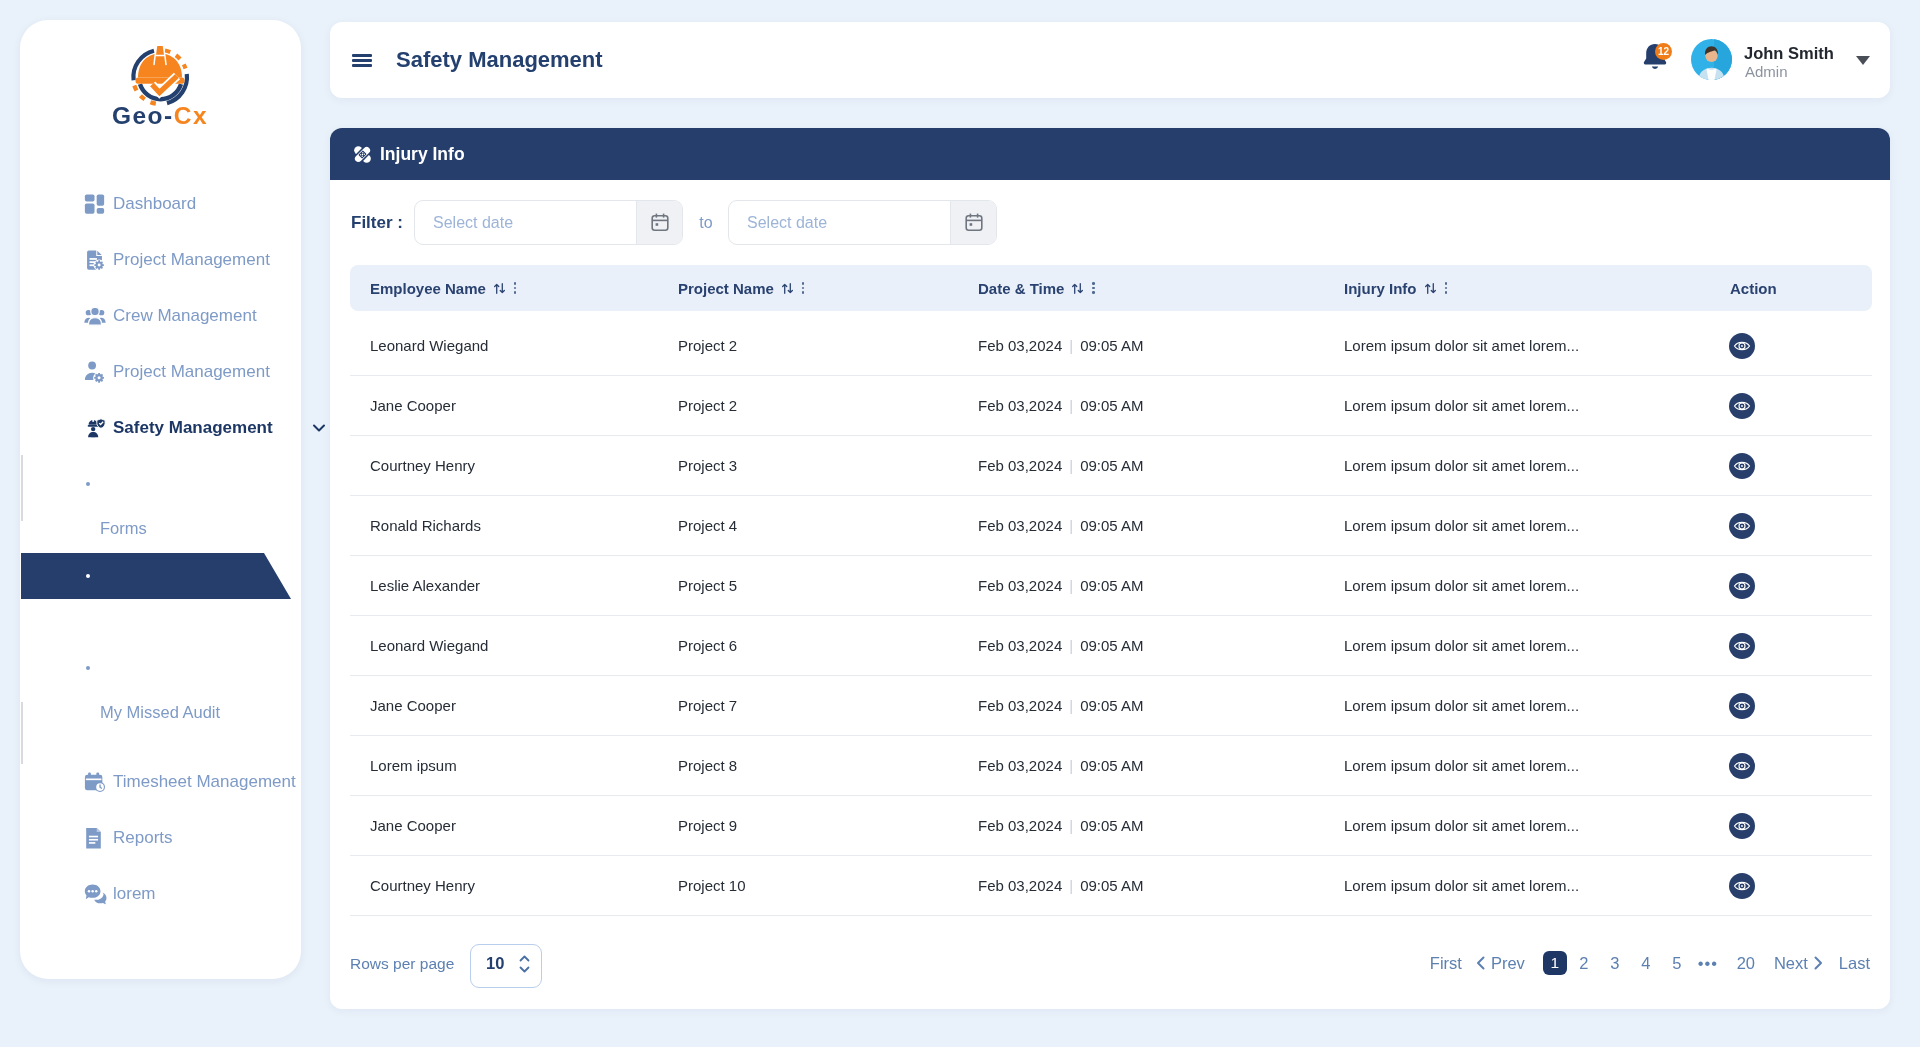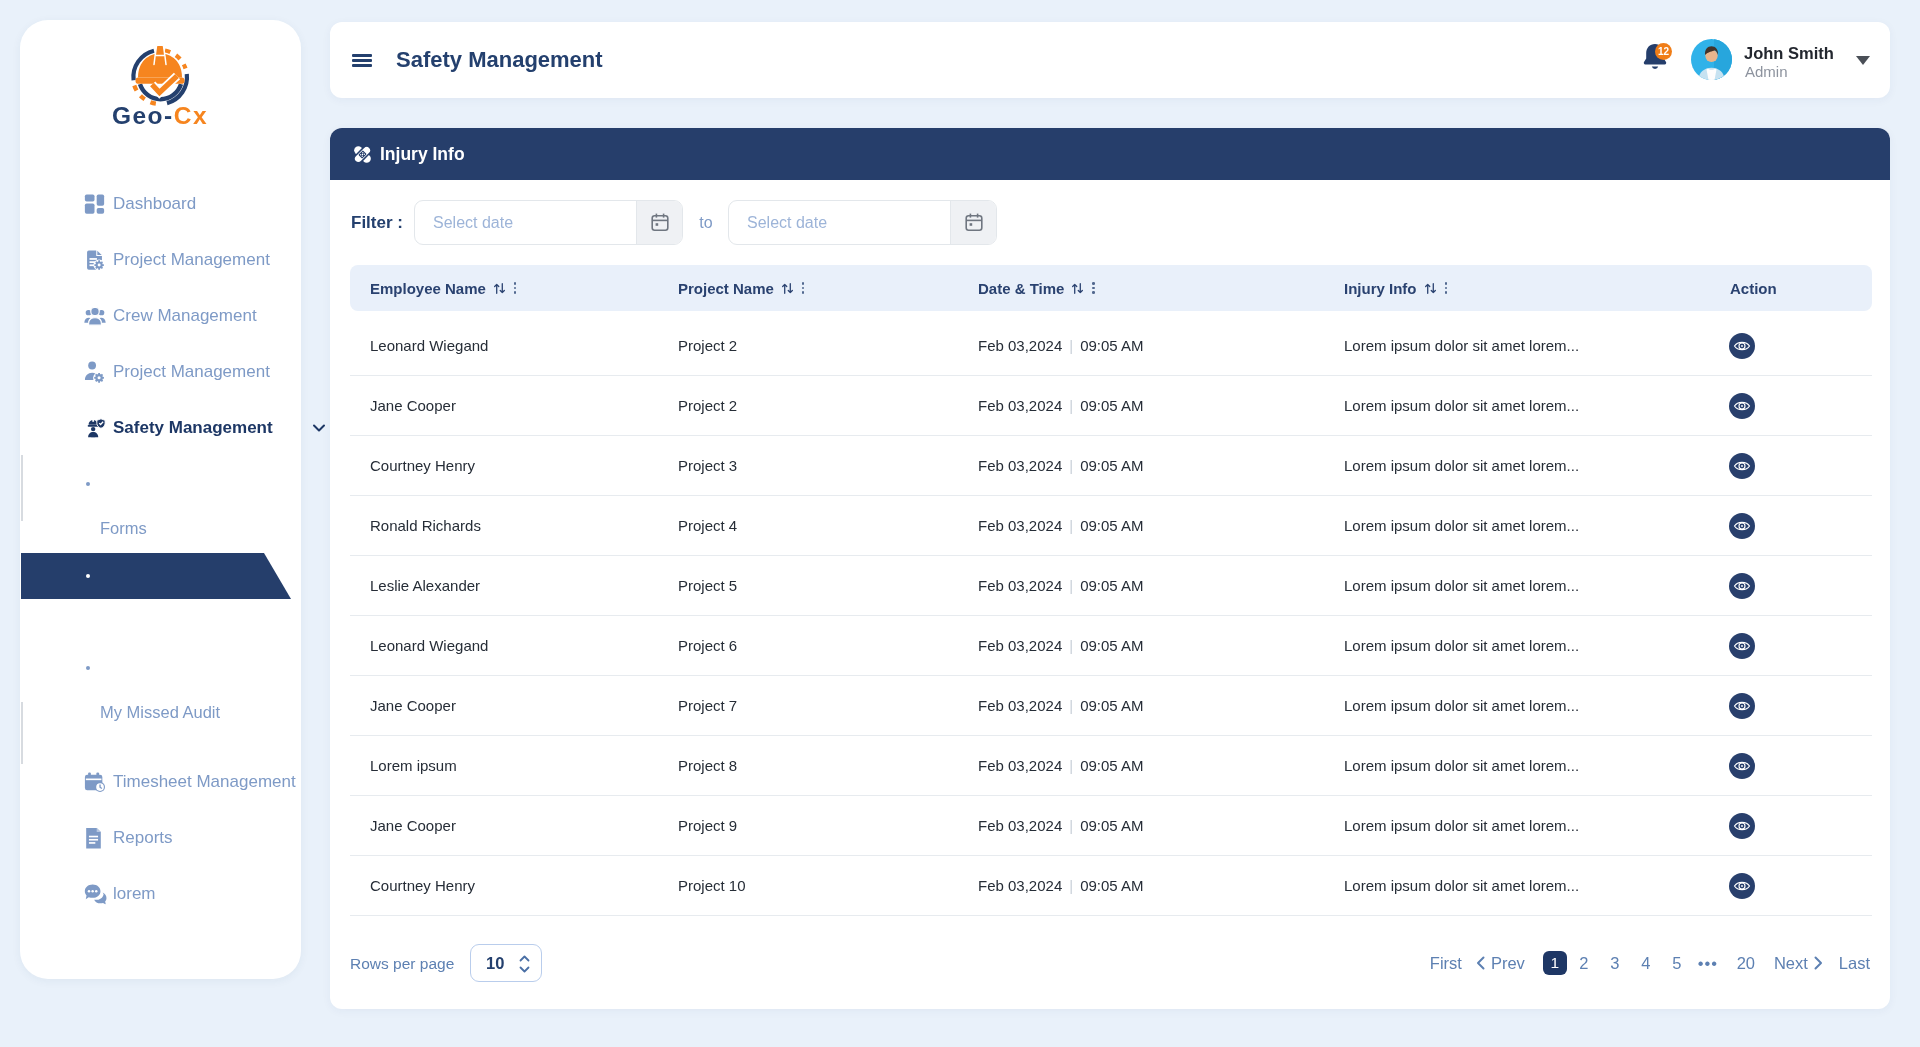--- a/index.html
+++ b/index.html
@@ -51,21 +51,21 @@
   .trow .c1 { position:absolute; left:20px; top:21px; }
   .trow .c2 { position:absolute; left:328px; top:21px; }
   .trow .c3 { position:absolute; left:628px; top:21px; }
   .trow .c3 b { font-weight:400; color:#c9d0d9; padding:0 7px; }
   .trow .c4 { position:absolute; left:994px; top:21px; }
   .trow .eye { position:absolute; left:1379px; top:17px; width:26px; height:26px; border-radius:50%; background:#283f6c; }
   .trow .eye svg { position:absolute; left:4px; top:4px; }
 
   
   #rpp { position:absolute; left:20px; top:827px; font-size:15.5px; color:#5d80b2; }
-  #pagesel { position:absolute; left:140px; top:816px; width:72px; height:38px; border:1.5px solid #b9cdec; border-radius:9px; }
+  #pagesel { position:absolute; left:140px; top:816px; width:72px; height:44px; border:1.5px solid #b9cdec; border-radius:9px; }
   #pagesel .num { position:absolute; left:15px; top:9px; font-size:16.5px; font-weight:bold; color:#24406e; }
   #pagesel svg { position:absolute; right:10px; top:8px; }
   #pager { position:absolute; right:20px; top:816px; height:38px; display:flex; align-items:center; font-size:16.5px; color:#5d80b2; }
   .pnum { width:26px; text-align:center; }
   #pactive { width:24px; height:24px; margin-left:18px; margin-right:4px; background:#1e3765; border-radius:6px; color:#fff; text-align:center; line-height:24px; font-size:15.5px; }
   .pch { display:flex; align-items:center; }
 </style>
 </head>
 <body>
 

